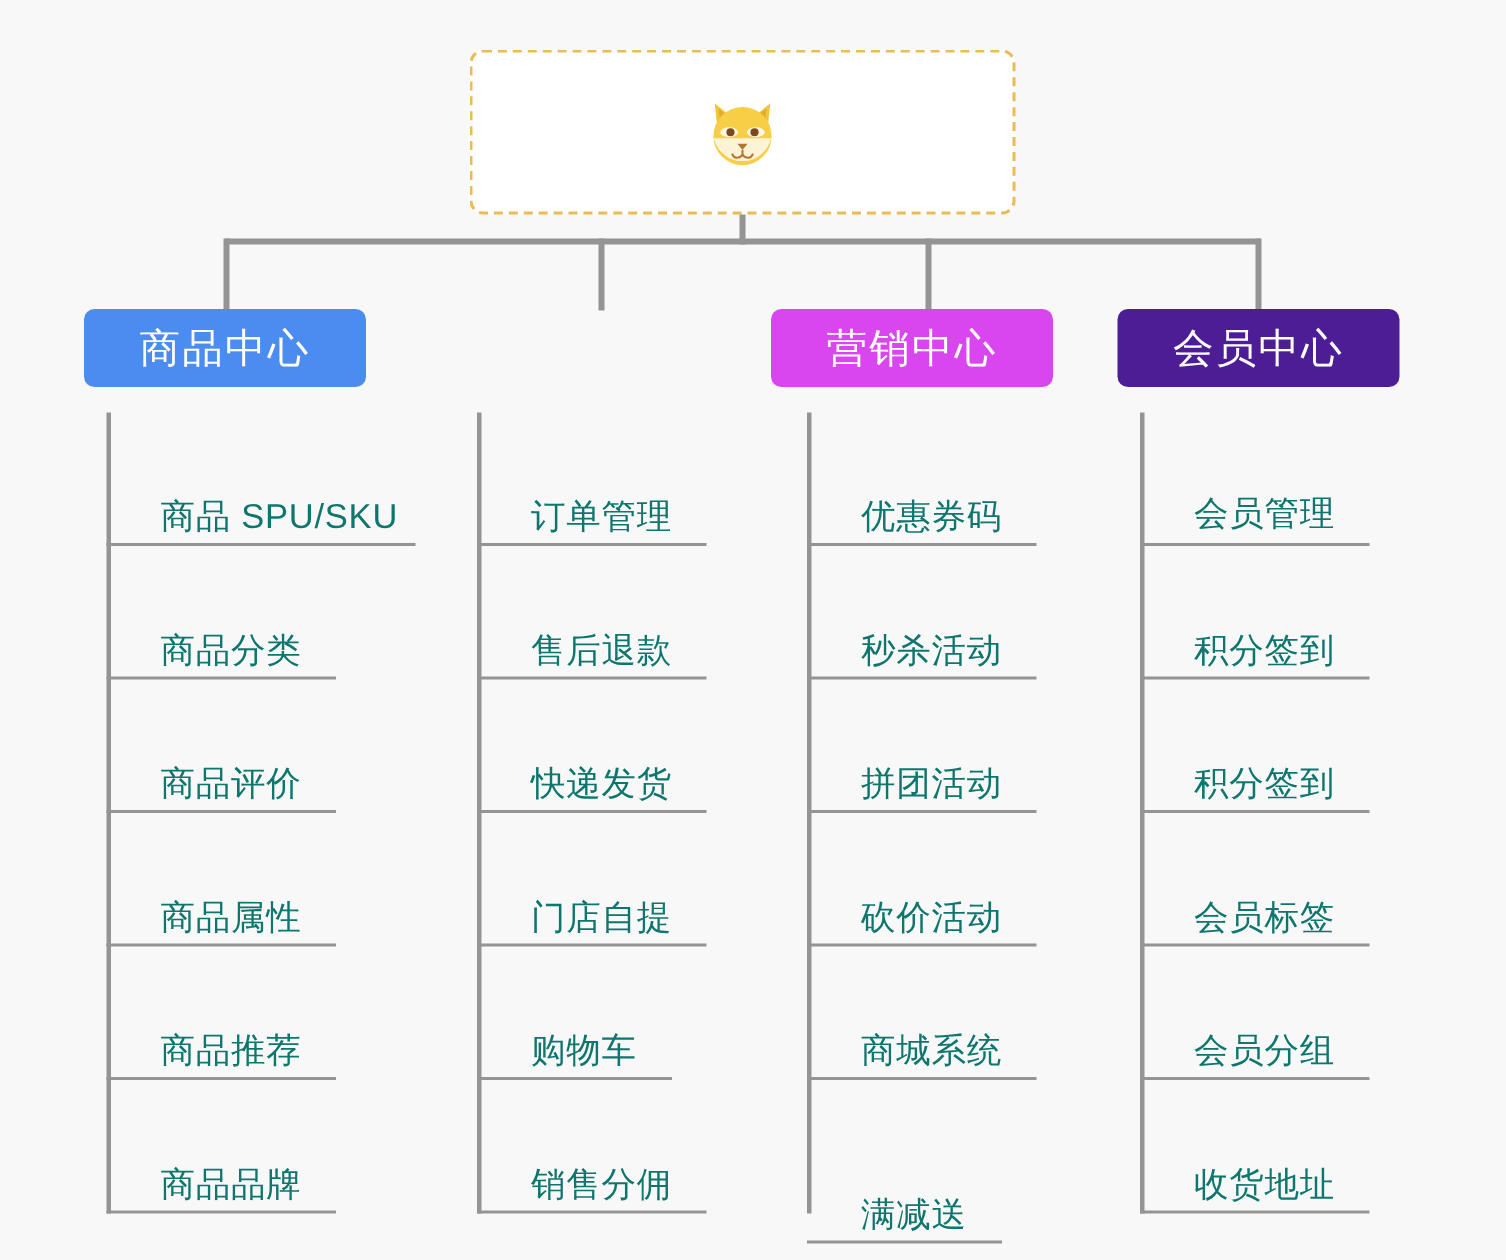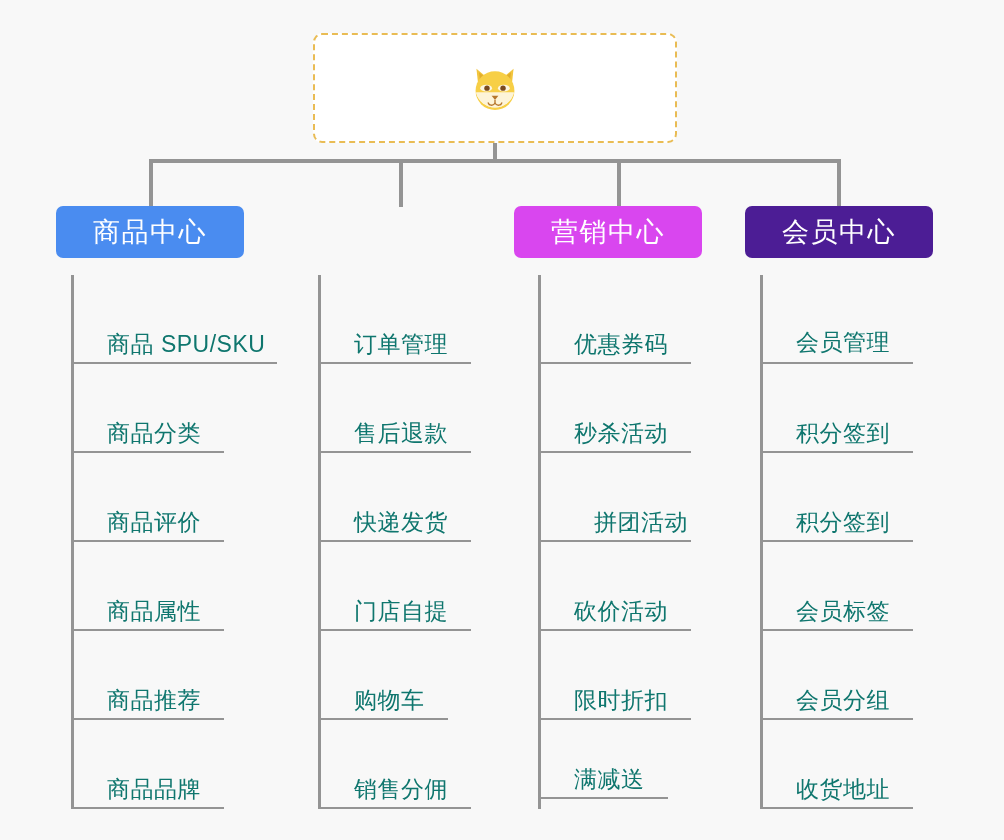--- a/index.html
+++ b/index.html
@@ -195,30 +195,30 @@
     <span>营销中心</span>
   </div>
   <div class="leaf-col" style="left:538px;">
     <div class="leaf-spine" style="height:534px;"></div>
     <div class="leaf-item" style="top:0px; width:153px;">
       <span class="leaf-label">优惠券码</span>
     </div>
     <div class="leaf-item" style="top:89px; width:153px;">
       <span class="leaf-label">秒杀活动</span>
     </div>
-    <div class="leaf-item" style="top:178px; width:153px;padding-left:20px;">
+    <div class="leaf-item" style="top:178px; width:153px;">
       <span class="leaf-label">拼团活动</span>
     </div>
     <div class="leaf-item" style="top:267px; width:153px;">
       <span class="leaf-label">砍价活动</span>
     </div>
     <div class="leaf-item" style="top:356px; width:153px;">
-      <span class="leaf-label">限时折扣</span>
-    </div>
-    <div class="leaf-item" style="top:435px; width:130px;">
+      <span class="leaf-label">商城系统</span>
+    </div>
+    <div class="leaf-item" style="top:465px; width:130px;">
       <span class="leaf-label">满减送</span>
     </div>
   </div>
 
   <div class="cat-box" style="left:745px; width:188px; background:#4c1d95;">
     <span>会员中心</span>
   </div>
   <div class="leaf-col" style="left:760px;">
     <div class="leaf-spine" style="height:534px;"></div>
     <div class="leaf-item" style="top:0px; width:153px;font-family:Liberation Mono, monospace;">

